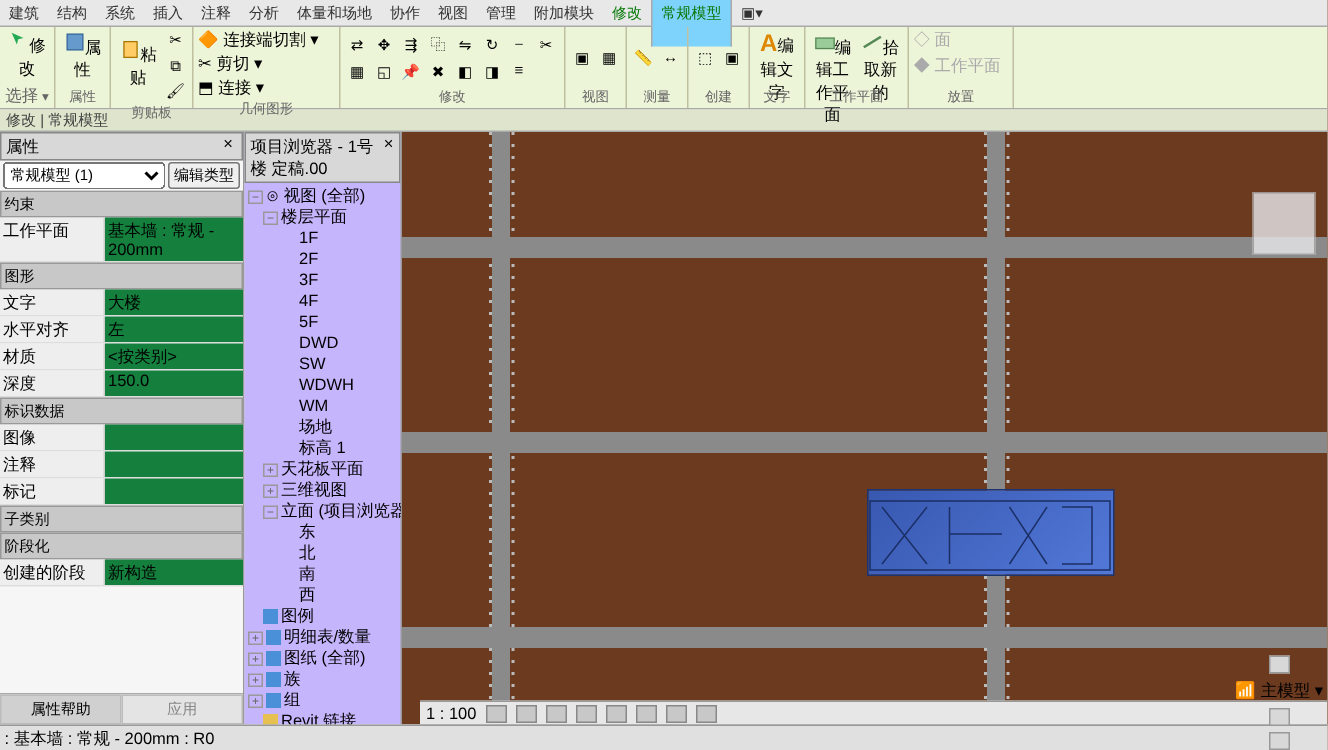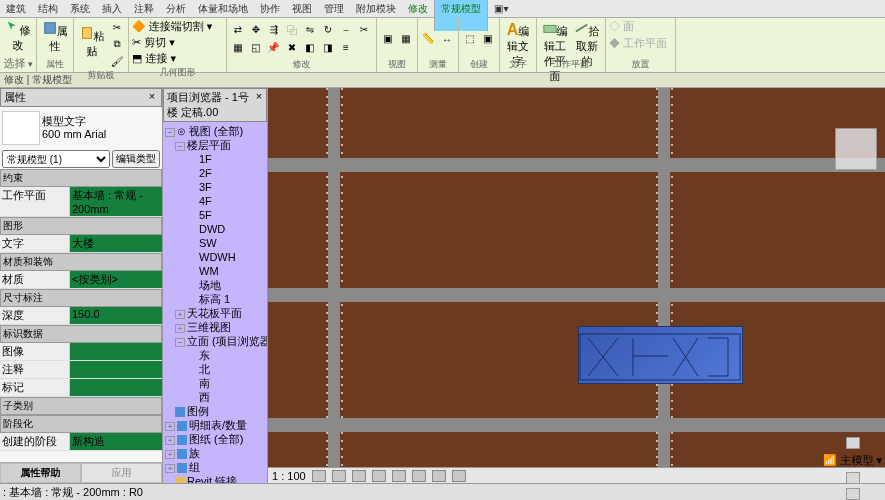--- a/index.html
+++ b/index.html
@@ -34,39 +34,39 @@
 .type-row { display:flex; padding:1px 2px; gap:2px; }
 .type-row select { flex:1; font-size:10px; }
 .type-row button { font-size:10px; padding:0 2px; }
 .ptable { flex:1; overflow:auto; font-size:10px; }
 .phead { background:#c8c8c8; border:1px solid #999; padding:1px 2px; font-size:10px;font-family:Liberation Serif, serif; }
 .prow { display:flex; border-bottom:1px solid #ddd; }
 .pname { width:70px; padding:1px 2px; background:#eee; border-right:1px solid #ccc; }
 .pval { flex:1; padding:1px 2px; background:#15803d; }
 .pfoot { display:flex; border-top:1px solid #aaa; }
 .pfoot div { flex:1; text-align:center; padding:2px; font-size:10px; background:#e4e4e4; border:1px solid #bbb; color:#888; }
-.pfoot div.active { color:#000; background:#d0d0d0;font-weight:bold; }
+.pfoot div.active { color:#000; background:#d0d0d0; }
 
 .browser { width:105px; background:#c4b5fd; border-right:1px solid #999; display:flex; flex-direction:column; }
 .tree { flex:1; overflow:auto; font-size:10px; padding:2px; }
 .tnode { white-space:nowrap; line-height:14px; cursor:pointer; }
 .tleaf { padding-left:34px; }
 .tbranch { padding-left:10px; }
 .texp { display:inline-block; width:10px; text-align:center; color:#666; border:1px solid #999; font-size:8px; line-height:8px; height:9px; margin-right:2px; }
 .tico { display:inline-block; width:10px; height:10px; background:#4a90d9; margin-right:2px; vertical-align:middle; }
 .tico.yel { background:#e6c050; }
 
 .viewport { flex:1; position:relative; background:#6b3a1f; overflow:hidden; }
 .beam-h { position:absolute; background:#8a8a8a; height:14px; left:0; right:0; }
 .beam-v { position:absolute; background:#8a8a8a; width:12px; top:0; bottom:0; }
 .rivets { position:absolute; top:0; bottom:0; width:2px; background:repeating-linear-gradient(#bbb 0 2px, transparent 2px 8px); }
 .model { position:absolute; left:310px; top:238px; width:165px; height:58px; }
 .model .body { position:absolute; inset:0; background:linear-gradient(135deg,#3858b0,#5278d8); border:1px solid #1d3470; }
 .navcube { position:absolute; right:8px; top:40px; width:42px; height:42px; background:#e8e8ec; opacity:.8; border:1px solid #aaa; transform:rotate(0deg); }
-.viewctrl { position:absolute; left:0; right:0; bottom:0; height:16px; background:#e7e7e7; border-top:1px solid #999; display:flex; align-items:center; gap:6px; padding:0 4px; font-size:10px; }
+.viewctrl { position:absolute; left:12px; right:0; bottom:0; height:16px; background:#e7e7e7; border-top:1px solid #999; display:flex; align-items:center; gap:6px; padding:0 4px; font-size:10px; }
 .vc-ico { width:14px; height:12px; background:#c8c8c8; border:1px solid #888; }
 
 .status { position:absolute; left:0; right:0; bottom:0; height:17px; background:#e0e0e0; border-top:1px solid #999; display:flex; align-items:center; font-size:10px; padding:0 3px; justify-content:space-between; }
 .status-r { display:flex; gap:4px; align-items:center;flex-direction:column; }
 .sico { width:14px; height:12px; background:#d8d8d8; border:1px solid #999; }
 </style>
 </head>
 <body>
 
 <div class="tabs">
@@ -193,48 +193,43 @@
 
 <div class="subbar">修改 | 常规模型</div>
 
 <div class="main">
 
   <div class="props">
     <div class="panel-title">
       <span>属性</span>
         <span class="close-x">×</span>
     </div>
-    <div class="type-sel">
-      <div class="type-icon"></div>
-      <div class="type-text">
-          <div>模型文字</div>
-          <div>600 mm Arial</div>
-        </div>
-    </div>
     <div class="type-row">
       <select><option>常规模型 (1)</option></select>
       <button>编辑类型</button>
     </div>
     <div class="ptable">
       <div class="phead">约束</div>
       <div class="prow">
           <div class="pname">工作平面</div>
           <div class="pval">基本墙 : 常规 - 200mm</div>
         </div>
       <div class="phead">图形</div>
       <div class="prow">
           <div class="pname">文字</div>
           <div class="pval">大楼</div>
         </div>
-      <div class="phead">材质和装饰</div>
+      <div class="prow">
+          <div class="pname">水平对齐</div>
+          <div class="pval">左</div>
+        </div>
       <div class="prow">
           <div class="pname">材质</div>
           <div class="pval">&lt;按类别&gt;</div>
         </div>
-      <div class="phead">尺寸标注</div>
       <div class="prow">
           <div class="pname">深度</div>
           <div class="pval">150.0</div>
         </div>
       <div class="phead">标识数据</div>
       <div class="prow">
           <div class="pname">图像</div>
           <div class="pval"></div>
         </div>
       <div class="prow">

